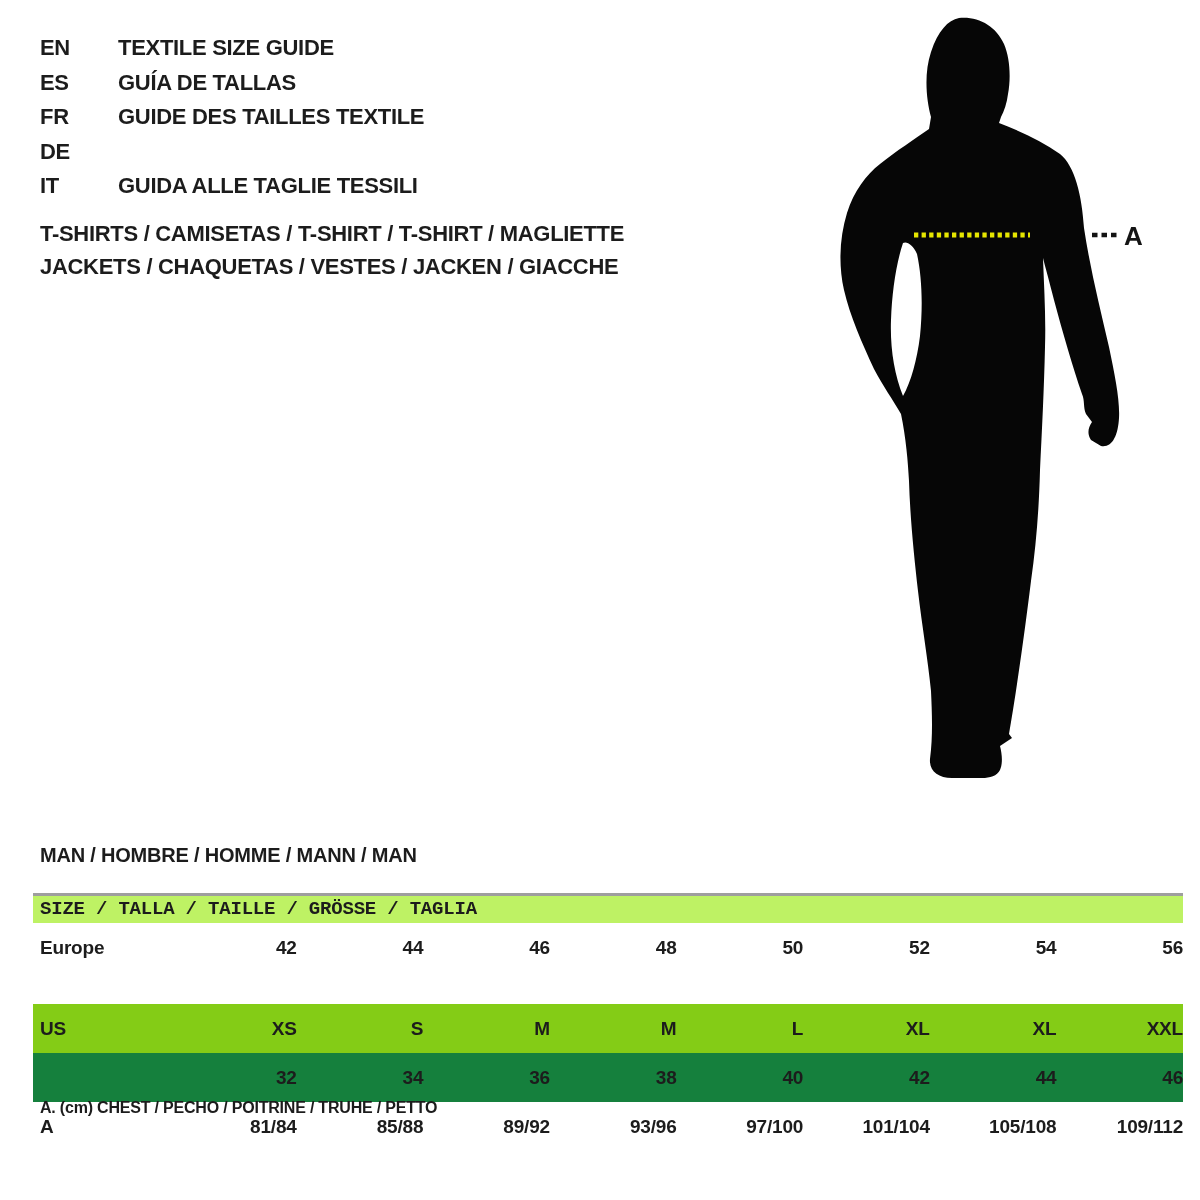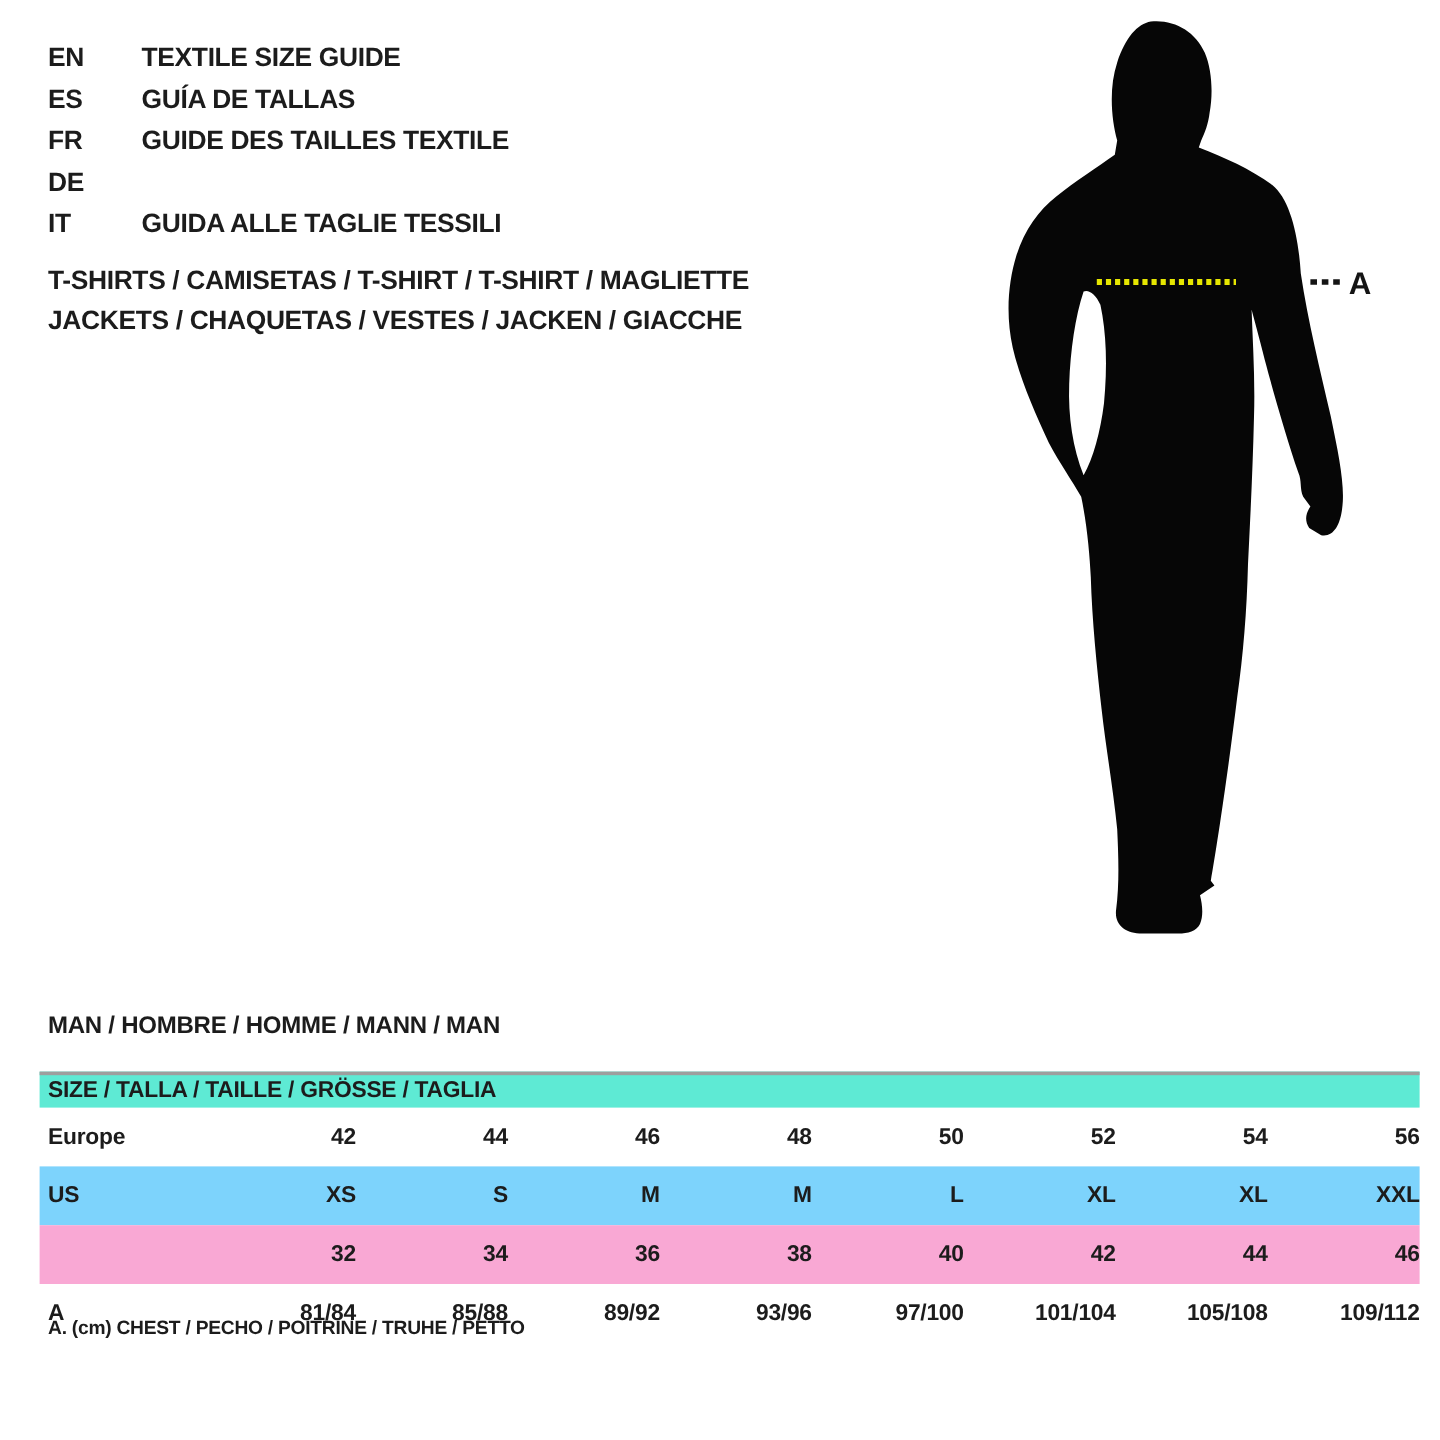--- a/index.html
+++ b/index.html
@@ -121,45 +121,45 @@
   </div>
 
 <div id="category-block" class="abs">
   <div>T-SHIRTS / CAMISETAS / T-SHIRT / T-SHIRT / MAGLIETTE</div>
   <div>JACKETS / CHAQUETAS / VESTES / JACKEN / GIACCHE</div>
 </div>
 
 <div id="section-title" class="abs">MAN / HOMBRE / HOMME / MANN / MAN</div>
 
 <div id="table-wrap" class="abs">
-  <div id="table-header" style="background: #5eead4;">SIZE / TALLA / TAILLE / GRÖSSE / TAGLIA</div>
+  <div id="table-header" style="background: #bef264; font-family: Liberation Mono, monospace;">SIZE / TALLA / TAILLE / GRÖSSE / TAGLIA</div>
   <div id="size-rows">
       <div class="trow">
         <div class="cell label">Europe</div>
         <div class="cell val">42</div>
         <div class="cell val">44</div>
         <div class="cell val">46</div>
         <div class="cell val">48</div>
         <div class="cell val">50</div>
         <div class="cell val">52</div>
         <div class="cell val">54</div>
         <div class="cell val">56</div>
       </div>
-      <div class="trow shaded" style="background: #7dd3fc;">
+      <div class="trow shaded" style="background: #84cc16; margin-top: 32px;">
         <div class="cell label">US</div>
         <div class="cell val">XS</div>
         <div class="cell val">S</div>
         <div class="cell val">M</div>
         <div class="cell val">M</div>
         <div class="cell val">L</div>
         <div class="cell val">XL</div>
         <div class="cell val">XL</div>
         <div class="cell val">XXL</div>
       </div>
-      <div class="trow shaded" style="background: #f9a8d4;">
+      <div class="trow shaded" style="background: #15803d;">
         <div class="cell label"></div>
         <div class="cell val">32</div>
         <div class="cell val">34</div>
         <div class="cell val">36</div>
         <div class="cell val">38</div>
         <div class="cell val">40</div>
         <div class="cell val">42</div>
         <div class="cell val">44</div>
         <div class="cell val">46</div>
       </div>

